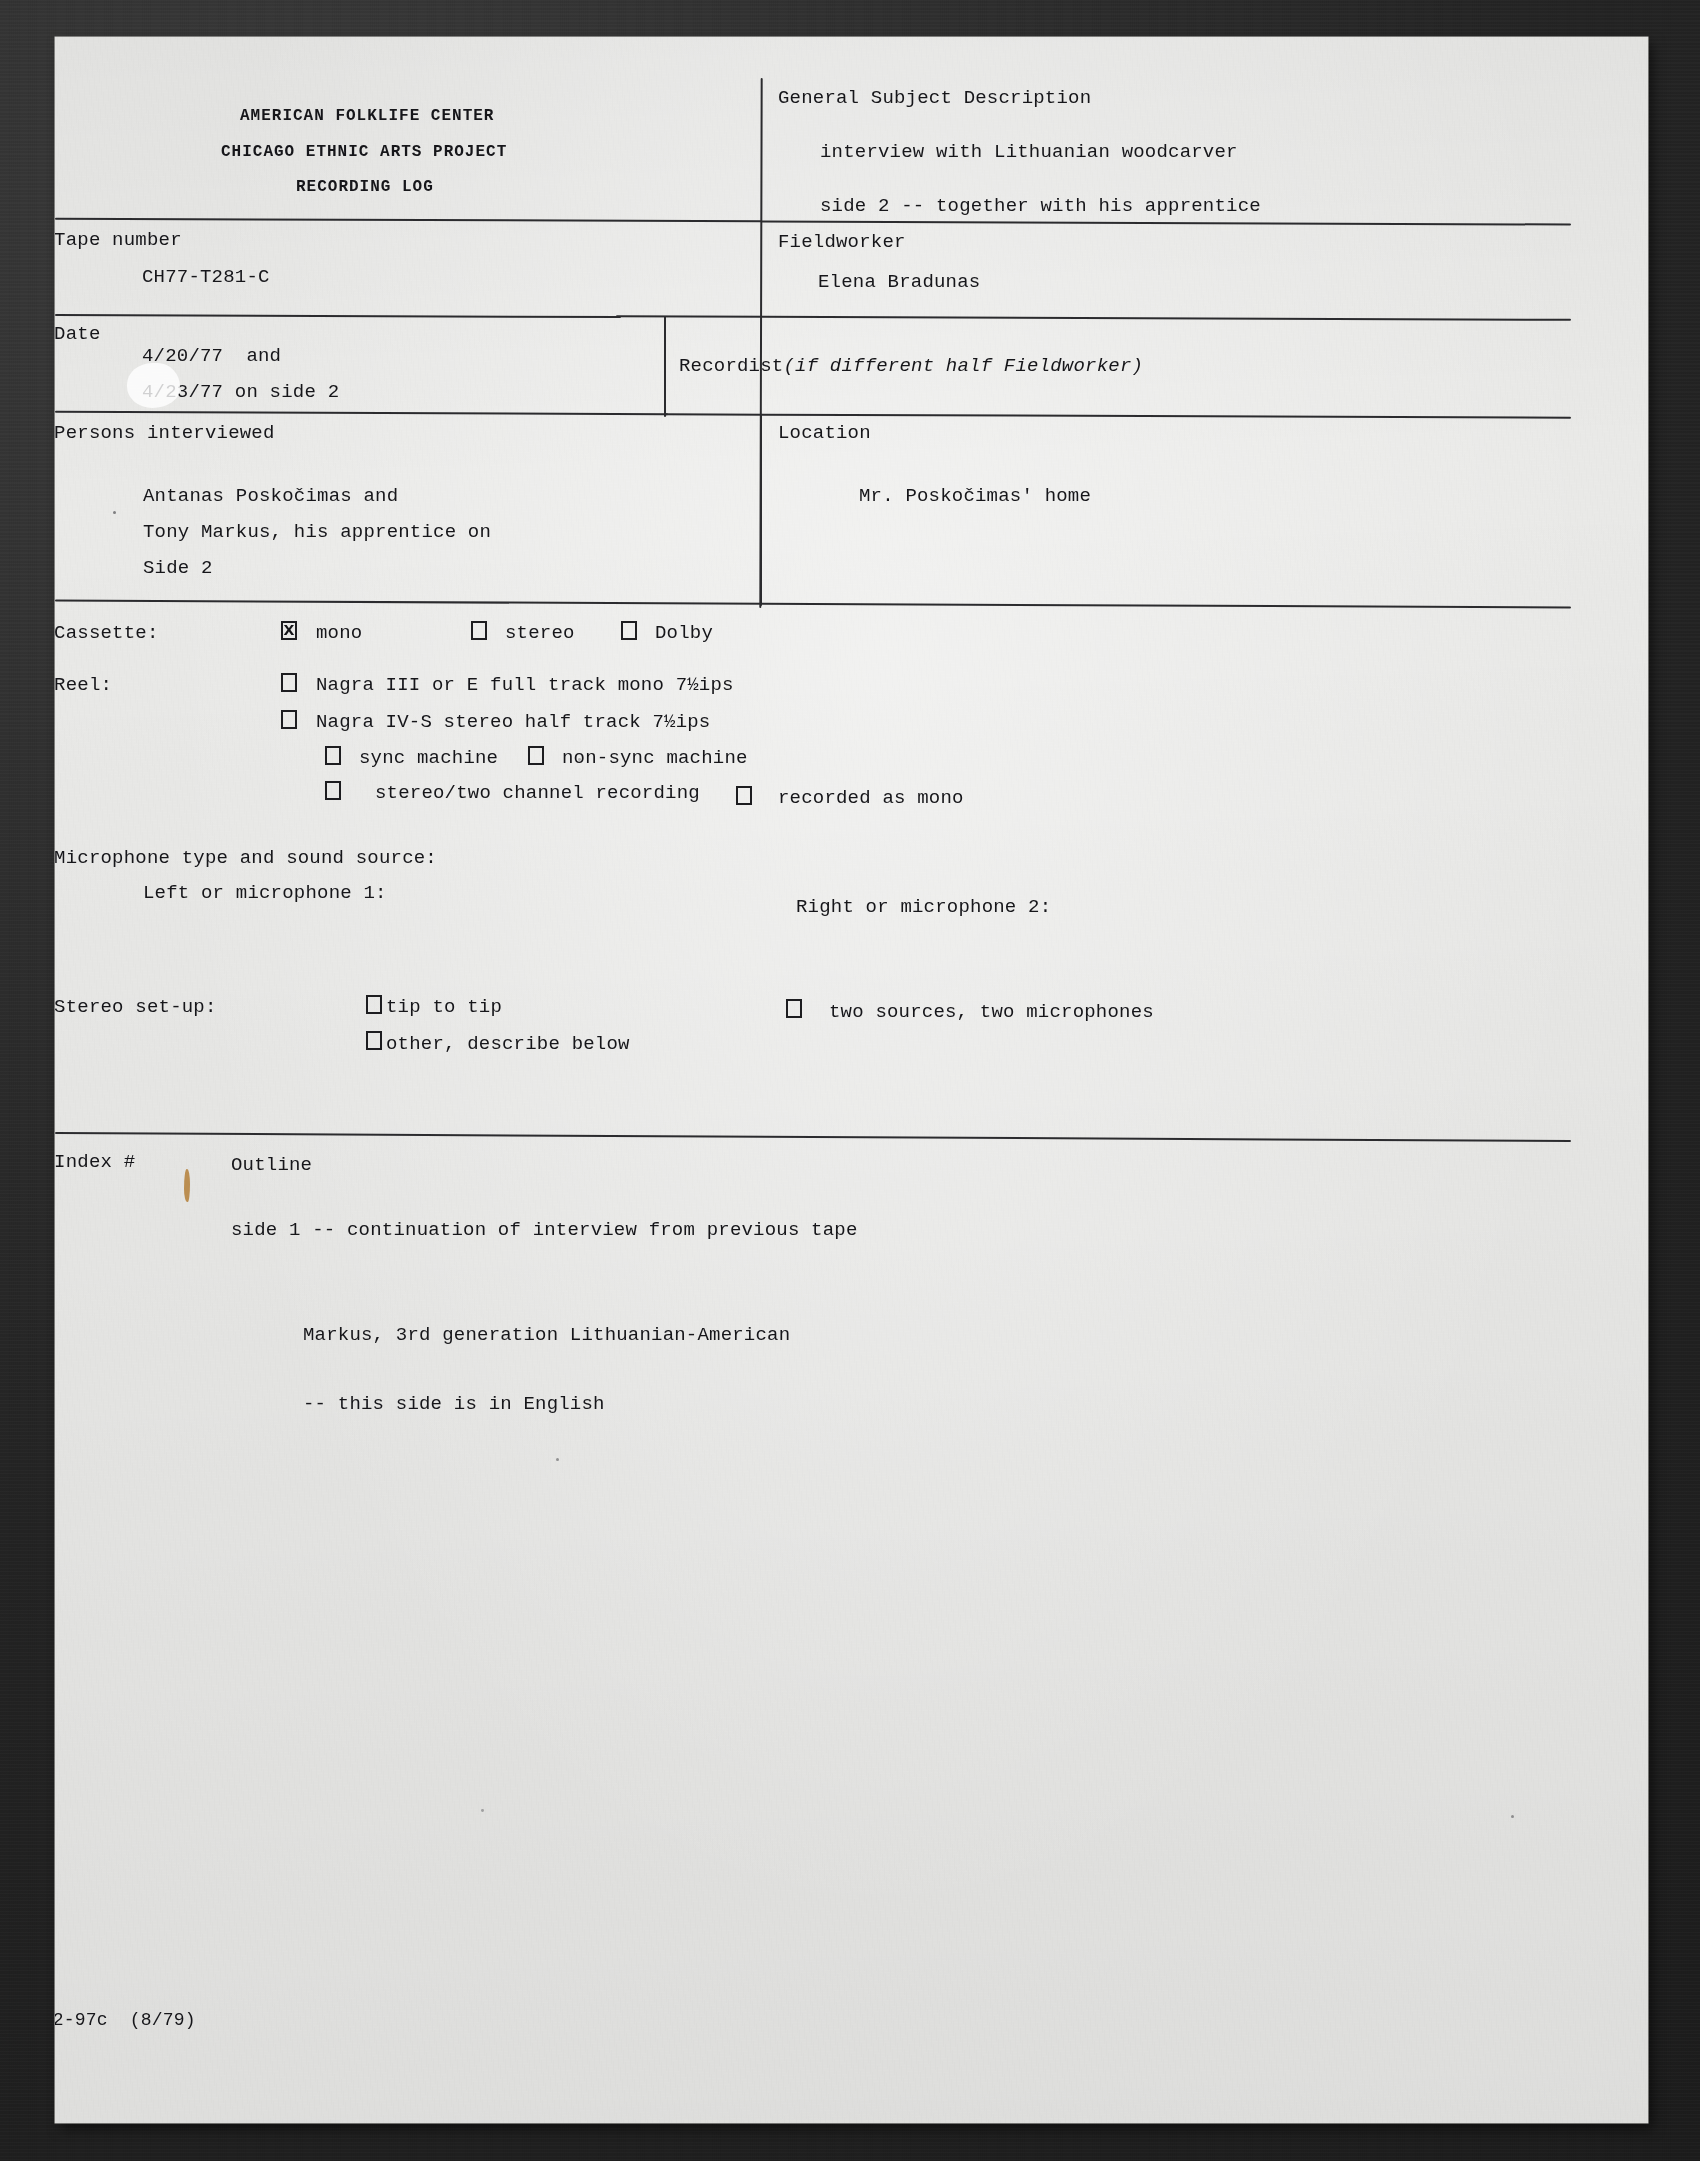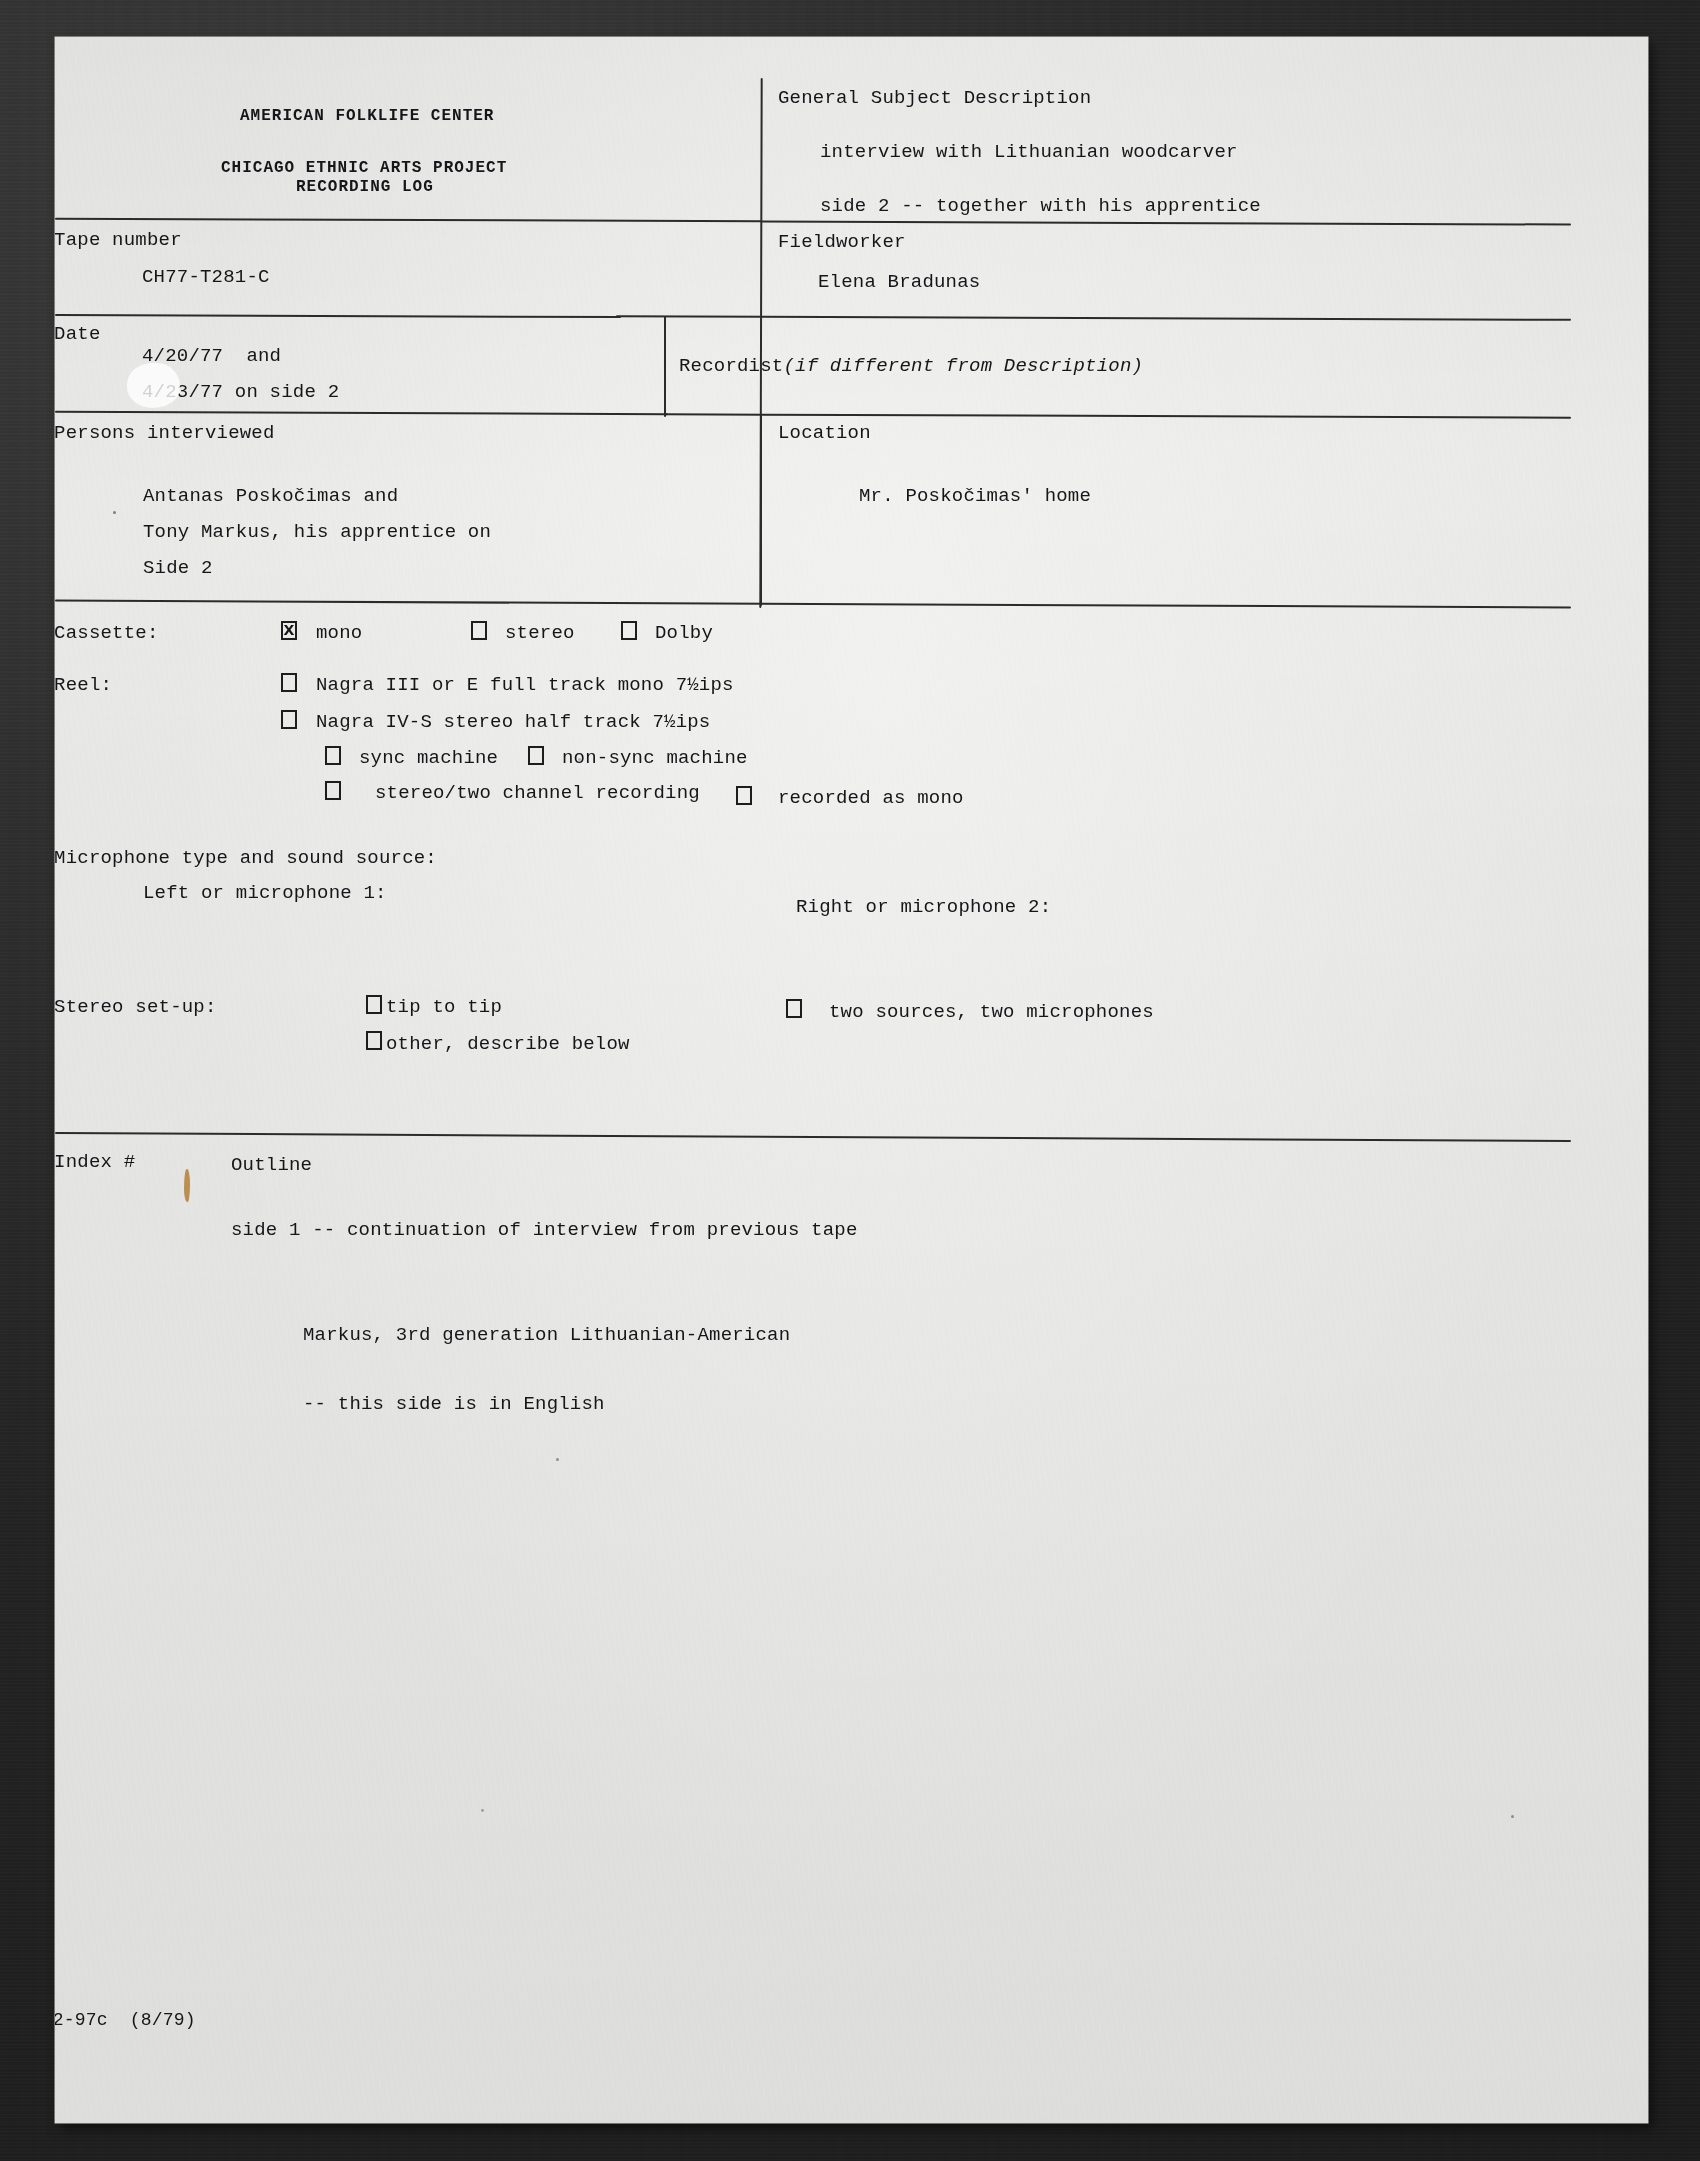--- a/index.html
+++ b/index.html
@@ -141,21 +141,21 @@
   }
 </style>
 </head>
 <body>
 
 <div id="backdrop"></div>
 
 <div id="sheet">
 
   <div class="t hdr-title" style="left:185px; top:71px;">AMERICAN FOLKLIFE CENTER</div>
-  <div class="t hdr-title" style="left:166px; top:107px;margin-top:16px;">CHICAGO ETHNIC ARTS PROJECT</div>
+  <div class="t hdr-title" style="left:166px; top:107px;">CHICAGO ETHNIC ARTS PROJECT</div>
   <div class="t hdr-title" style="left:241px; top:142px;">RECORDING LOG</div>
 
   <div class="vr" style="left:705px; top:41px; height:530px; transform:rotate(0.15deg);"></div>
 
   <div class="t typed" style="left:723px; top:52px;">General Subject Description</div>
   <div class="t typed" style="left:765px; top:106px;">interview with Lithuanian woodcarver</div>
   <div class="t typed" style="left:765px; top:160px;">side 2 -- together with his apprentice</div>
 
   <div class="hr" style="left:-0.5px; top:182px; width:707px; transform:rotate(0.20deg);"></div>
   <div class="hr" style="left:706px; top:185px; width:810px; transform:rotate(0.22deg);"></div>
@@ -168,21 +168,21 @@
 
   <div class="hr" style="left:-0.5px; top:278px; width:566px; transform:rotate(0.22deg);"></div>
   <div class="hr" style="left:561px; top:280px; width:955px; transform:rotate(0.22deg);"></div>
 
   <div class="vr" style="left:609px; top:279px; height:101px;"></div>
 
   <div class="t lbl" style="left:-0.9px; top:288px;">Date</div>
   <div class="t typed" style="left:87px; top:310px;">4/20/77  and</div>
   <div class="t typed" style="left:87px; top:346px;">4/23/77 on side 2</div>
 
-  <div class="t lbl" style="left:624px; top:320px;"><span>Recordist</span><span class="ital">(if different from Description)</span></div>
+  <div class="t lbl" style="left:624px; top:320px;"><span>Recordist</span><span class="ital">(if different half Fieldworker)</span></div>
   <div class="t typed" style="left:662px; top:356px;"></div>
 
   <div class="hr" style="left:-0.5px; top:375px; width:613px; transform:rotate(0.22deg);"></div>
   <div class="hr" style="left:609px; top:378px; width:907px; transform:rotate(0.22deg);"></div>
 
   <div class="vr" style="left:705px; top:378px; height:191px;"></div>
 
   <div class="t lbl" style="left:-0.9px; top:387px;">Persons interviewed</div>
   <div class="t typed" style="left:88px; top:450px;">Antanas Poskočimas and</div>
   <div class="t typed" style="left:88px; top:486px;">Tony Markus, his apprentice on</div>

